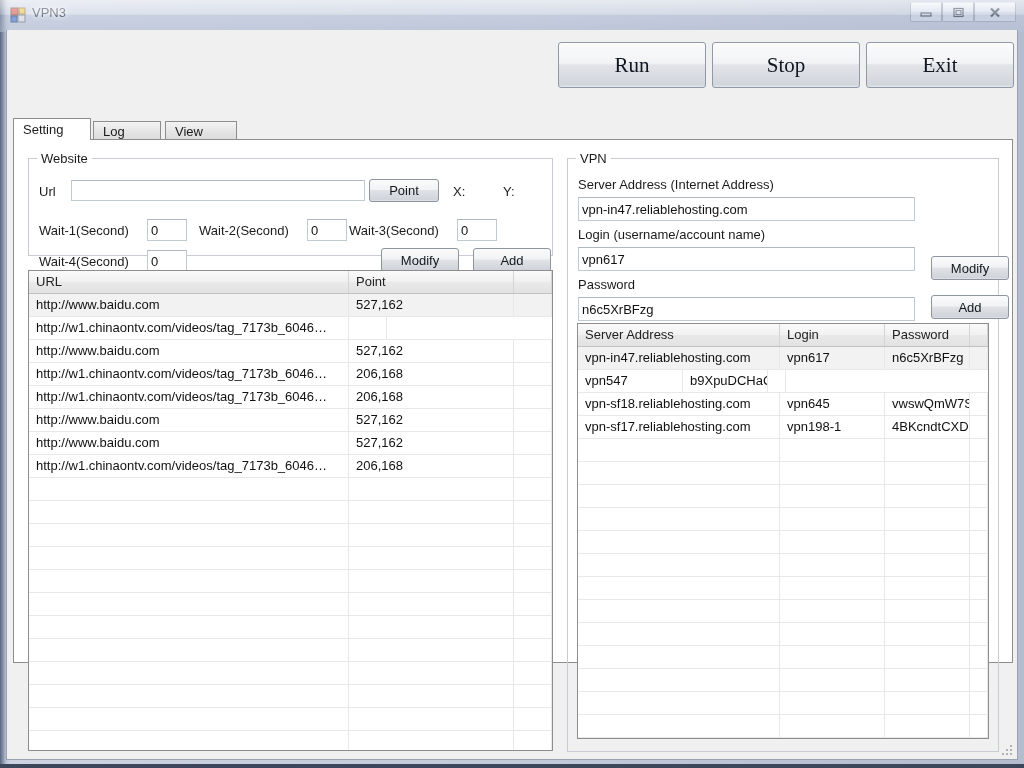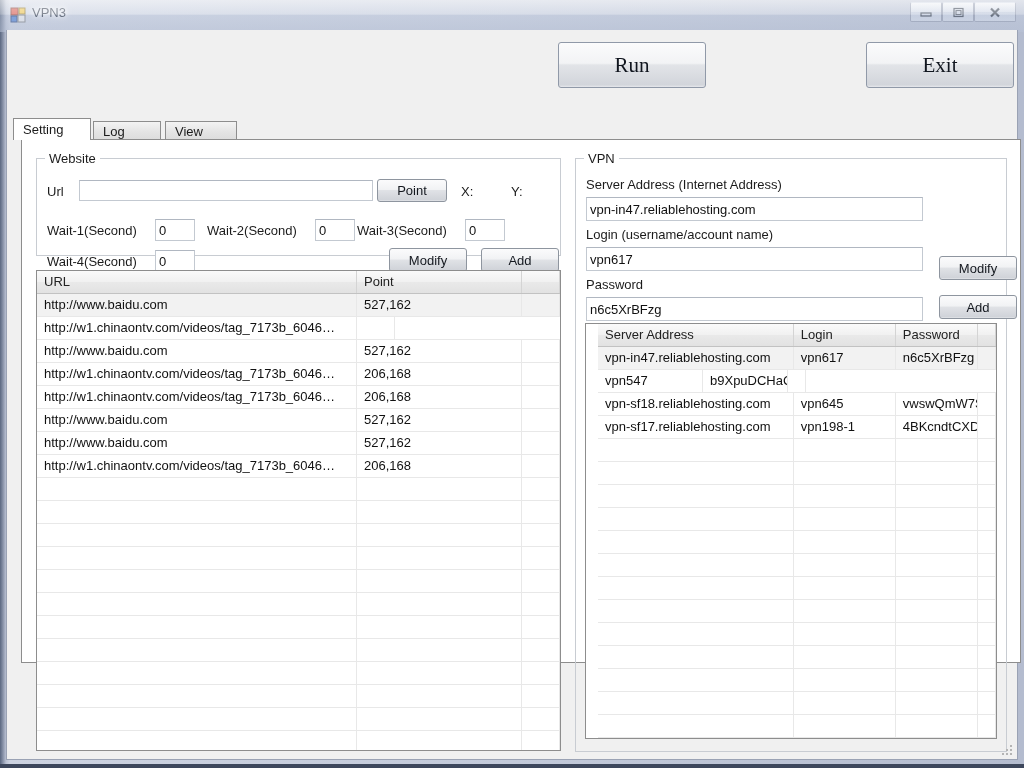--- a/index.html
+++ b/index.html
@@ -163,21 +163,20 @@
   #tab-log     { left: 80px; width: 68px; }
   #tab-view    { left: 152px; width: 72px; }
 
   #tabpage {
     position: absolute;
     left: 6px; top: 109px;
     width: 1000px; height: 524px;
     box-sizing: border-box;
     background: #ffffff;
     border: 1px solid #8d8d8d;
-    margin-left: 8px;
   }
 
   
   .groupbox {
     position: absolute;
     box-sizing: border-box;
     border: 1px solid #c8ccd2;
   }
   .group-label {
     position: absolute;
@@ -255,21 +254,21 @@
 
   
   .grid {
     position: absolute;
     box-sizing: border-box;
     background: #ffffff;
     border: 1px solid #8d8d8d;
     overflow: hidden;
   }
   #grid-url { left: 14px; top: 130px; width: 525px; height: 481px; }
-  #grid-vpn { left: 563px; top: 183px; width: 412px; height: 416px; padding-left: 12px; }
+  #grid-vpn { left: 563px; top: 183px; width: 412px; height: 416px; }
 
   .grid-header {
     display: flex;
     height: 23px;
     box-sizing: border-box;
     background: linear-gradient(to bottom, #fafafa 0%, #f1f1f1 48%, #e9e9e9 52%, #e2e2e2 100%);
     border-bottom: 1px solid #c2c2c2;
   }
   .grid-header .cell {
     box-sizing: border-box;
@@ -343,20 +342,21 @@
           <path d="M4 2.5 L12 10.5 M12 2.5 L4 10.5" stroke="#27303f" stroke-width="2.2" fill="none"></path>
         </svg>
       </span>
     </div>
   </div>
   <div id="glass-overlay"></div>
 
   <div id="client">
 
     <div class="top-btn" id="btn-run">Run</div>
+    <div class="top-btn" id="btn-stop">Stop</div>
     <div class="top-btn" id="btn-exit">Exit</div>
 
     <div id="tabstrip">
       <div class="tab active" id="tab-setting">Setting</div>
       <div class="tab inactive" id="tab-log">Log</div>
       <div class="tab inactive" id="tab-view">View</div>
     </div>
 
     <div id="tabpage">
 

